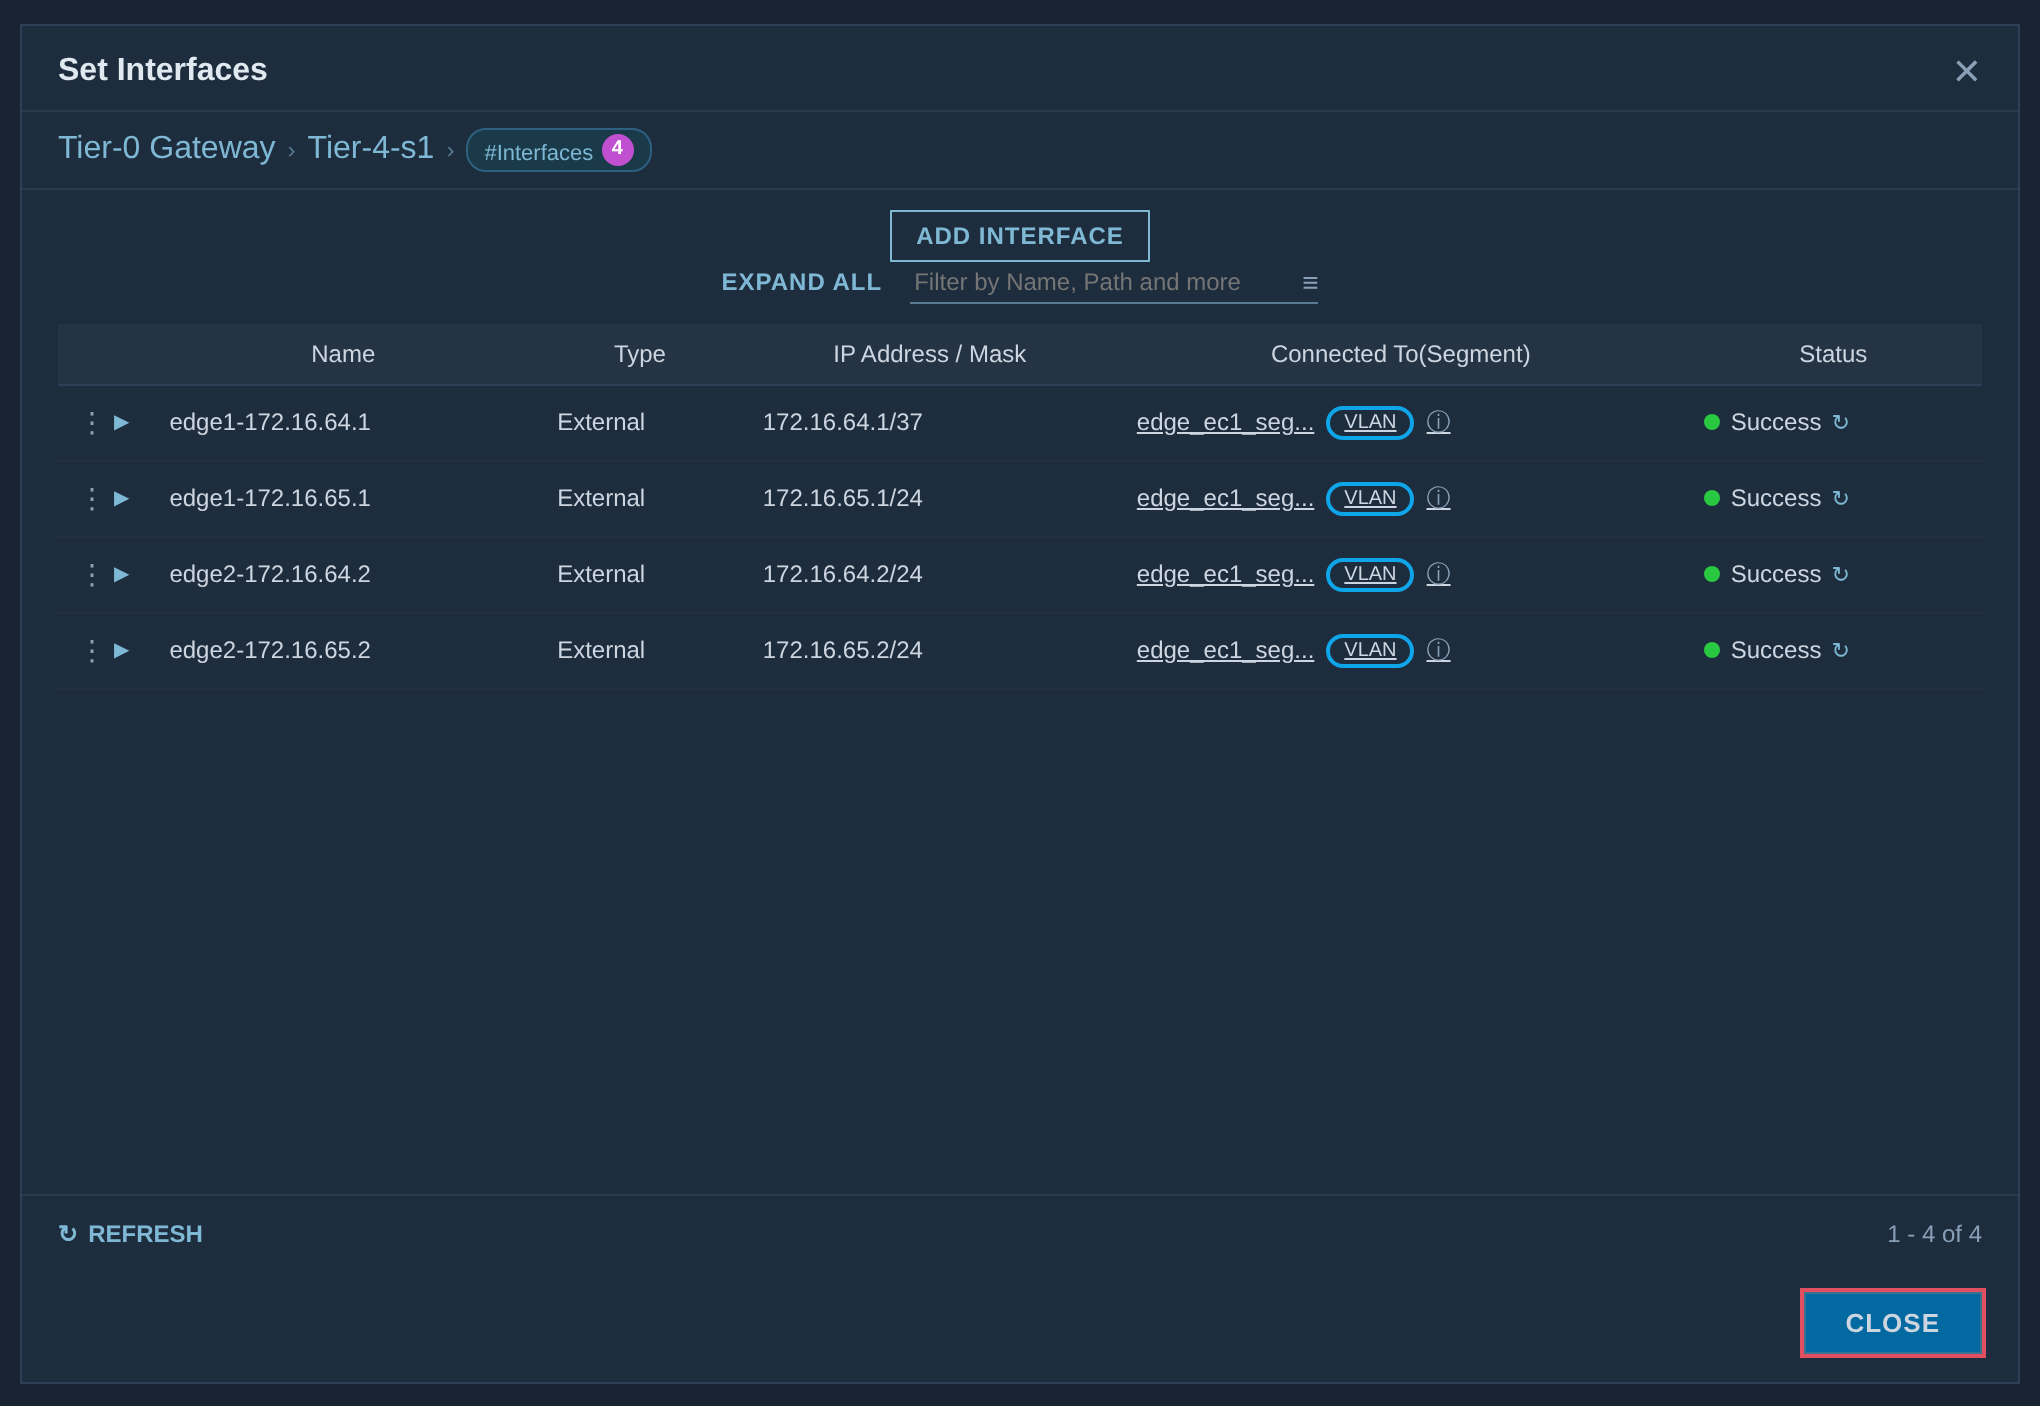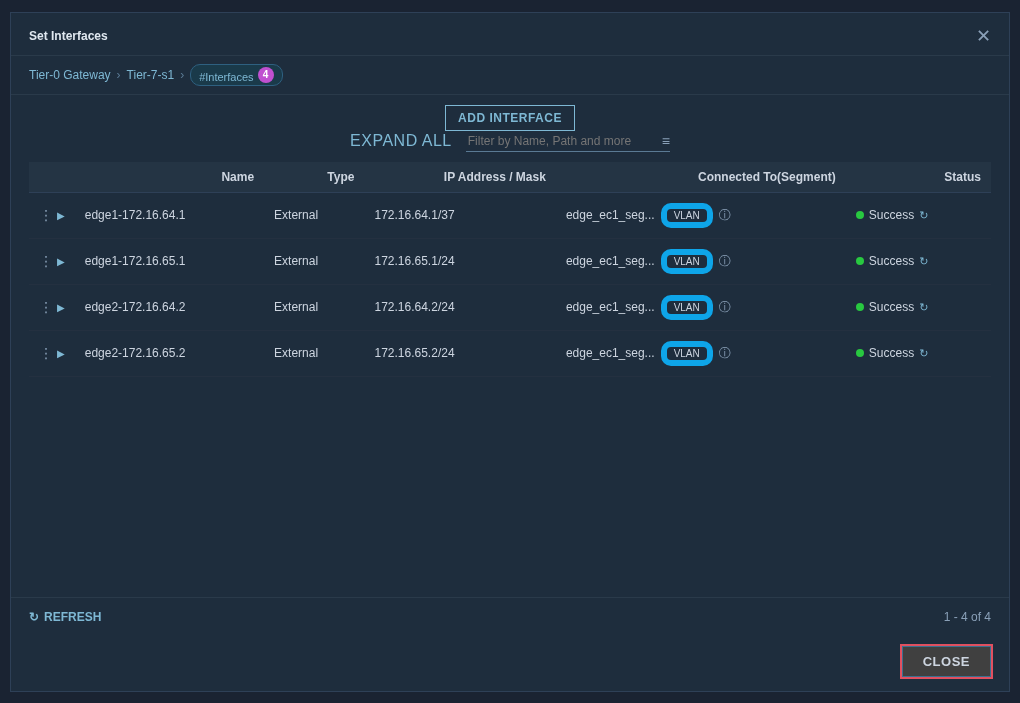--- a/index.html
+++ b/index.html
@@ -24,41 +24,41 @@
     }
     .modal-header {
       display: flex;
       align-items: center;
       padding: 14px 18px 10px 18px;
       border-bottom: 1px solid #2a3a4a;
       justify-content: space-between;
     }
     .modal-title {
       color: #e0e8f0;
-      font-size: 12px;
+      font-size: 16px;
       font-weight: 600;
     }
     .close-x {
       color: #8aa0b8;
       font-size: 18px;
       cursor: pointer;
       background: none;
       border: none;
       line-height: 1;
     }
     .breadcrumb {
       display: flex;
       align-items: center;
       padding: 8px 18px;
       gap: 6px;
       border-bottom: 1px solid #2a3a4a;
     }
     .breadcrumb-item {
       color: #7eb8d4;
-      font-size: 12px;
+      font-size: 16px;
       cursor: pointer;
     }
     .breadcrumb-separator {
       color: #5a7a94;
       font-size: 12px;
     }
     .breadcrumb-tag {
       display: inline-flex;
       align-items: flex-end;
       gap: 4px;
@@ -98,22 +98,22 @@
       cursor: pointer;
       letter-spacing: 0.5px;
     }
     .toolbar-right {
       display: flex;
       align-items: center;
       gap: 14px;
     }
     .expand-all {
       color: #7eb8d4;
-      font-size: 16px;
-      font-weight: normal;
+      font-size: 12px;
+      font-weight: bold;
       cursor: pointer;
       letter-spacing: 0.5px;
     }
     .filter-input-wrap {
       display: flex;
       align-items: center;
       border-bottom: 1px solid #5a7a94;
       gap: 16px;
     }
     .filter-input {
@@ -138,23 +138,23 @@
       width: 100%;
       border-collapse: collapse;
     }
     thead tr {
       background: #243444;
       border-bottom: 1px solid #2e4057;
     }
     thead th {
       color: #cdd5e0;
       font-size: 12px;
-      font-weight: 700;
+      font-weight: 400;
       padding: 8px 10px;
-      text-align: right;
+      text-align: center;
       white-space: nowrap;
     }
     thead th:first-child {
       width: 40px;
     }
     tbody tr {
       border-bottom: 1px solid #243040;
     }
     tbody td {
       padding: 10px 10px;
@@ -174,23 +174,24 @@
     }
     .chevron {
       color: #7eb8d4;
       font-size: 10px;
       cursor: pointer;
     }
     .connected-cell {
       display: flex;
       align-items: center;
       gap: 6px;
+      text-decoration: underline;
     }
     .vlan-badge {
-      border: 6px solid #0ea5e9;
+      border: 2px solid #0ea5e9;
       color: #cdd5e0;
       border-radius: 10px;
       padding: 1px 7px;
       font-size: 10px;
     }
     .info-icon {
       color: #8aa0b8;
       font-size: 12px;
       cursor: pointer;
     }
@@ -229,21 +230,21 @@
       cursor: pointer;
       background: none;
       border: none;
     }
     .pagination {
       color: #8aa0b8;
       font-size: 12px;
       text-align: right;
     }
     .close-btn {
-      background: #404040;
+      background: #0369a1;
       border: 1px solid #3a7090;
       color: #cdd5e0;
       padding: 7px 20px;
       font-size: 13px;
       font-weight: bold;
       cursor: pointer;
       letter-spacing: 0.5px;
       margin-left: 32px;
     }
     .close-btn-wrap {
@@ -261,21 +262,21 @@
 <div class="modal">
 
   <div class="modal-header">
     <span class="modal-title">Set Interfaces</span>
     <button class="close-x">✕</button>
   </div>
 
   <div class="breadcrumb">
     <span class="breadcrumb-item">Tier-0 Gateway</span>
     <span class="breadcrumb-separator">›</span>
-    <span class="breadcrumb-item">Tier-7-s1</span>
+    <span class="breadcrumb-item">Tier-4-s1</span>
     <span class="breadcrumb-separator">›</span>
     <span class="breadcrumb-tag">
       <span>#Interfaces</span>
       <span class="breadcrumb-badge">4</span>
     </span>
   </div>
 
   <div class="toolbar">
     <button class="add-interface-btn">ADD INTERFACE</button>
     <div class="toolbar-right">

